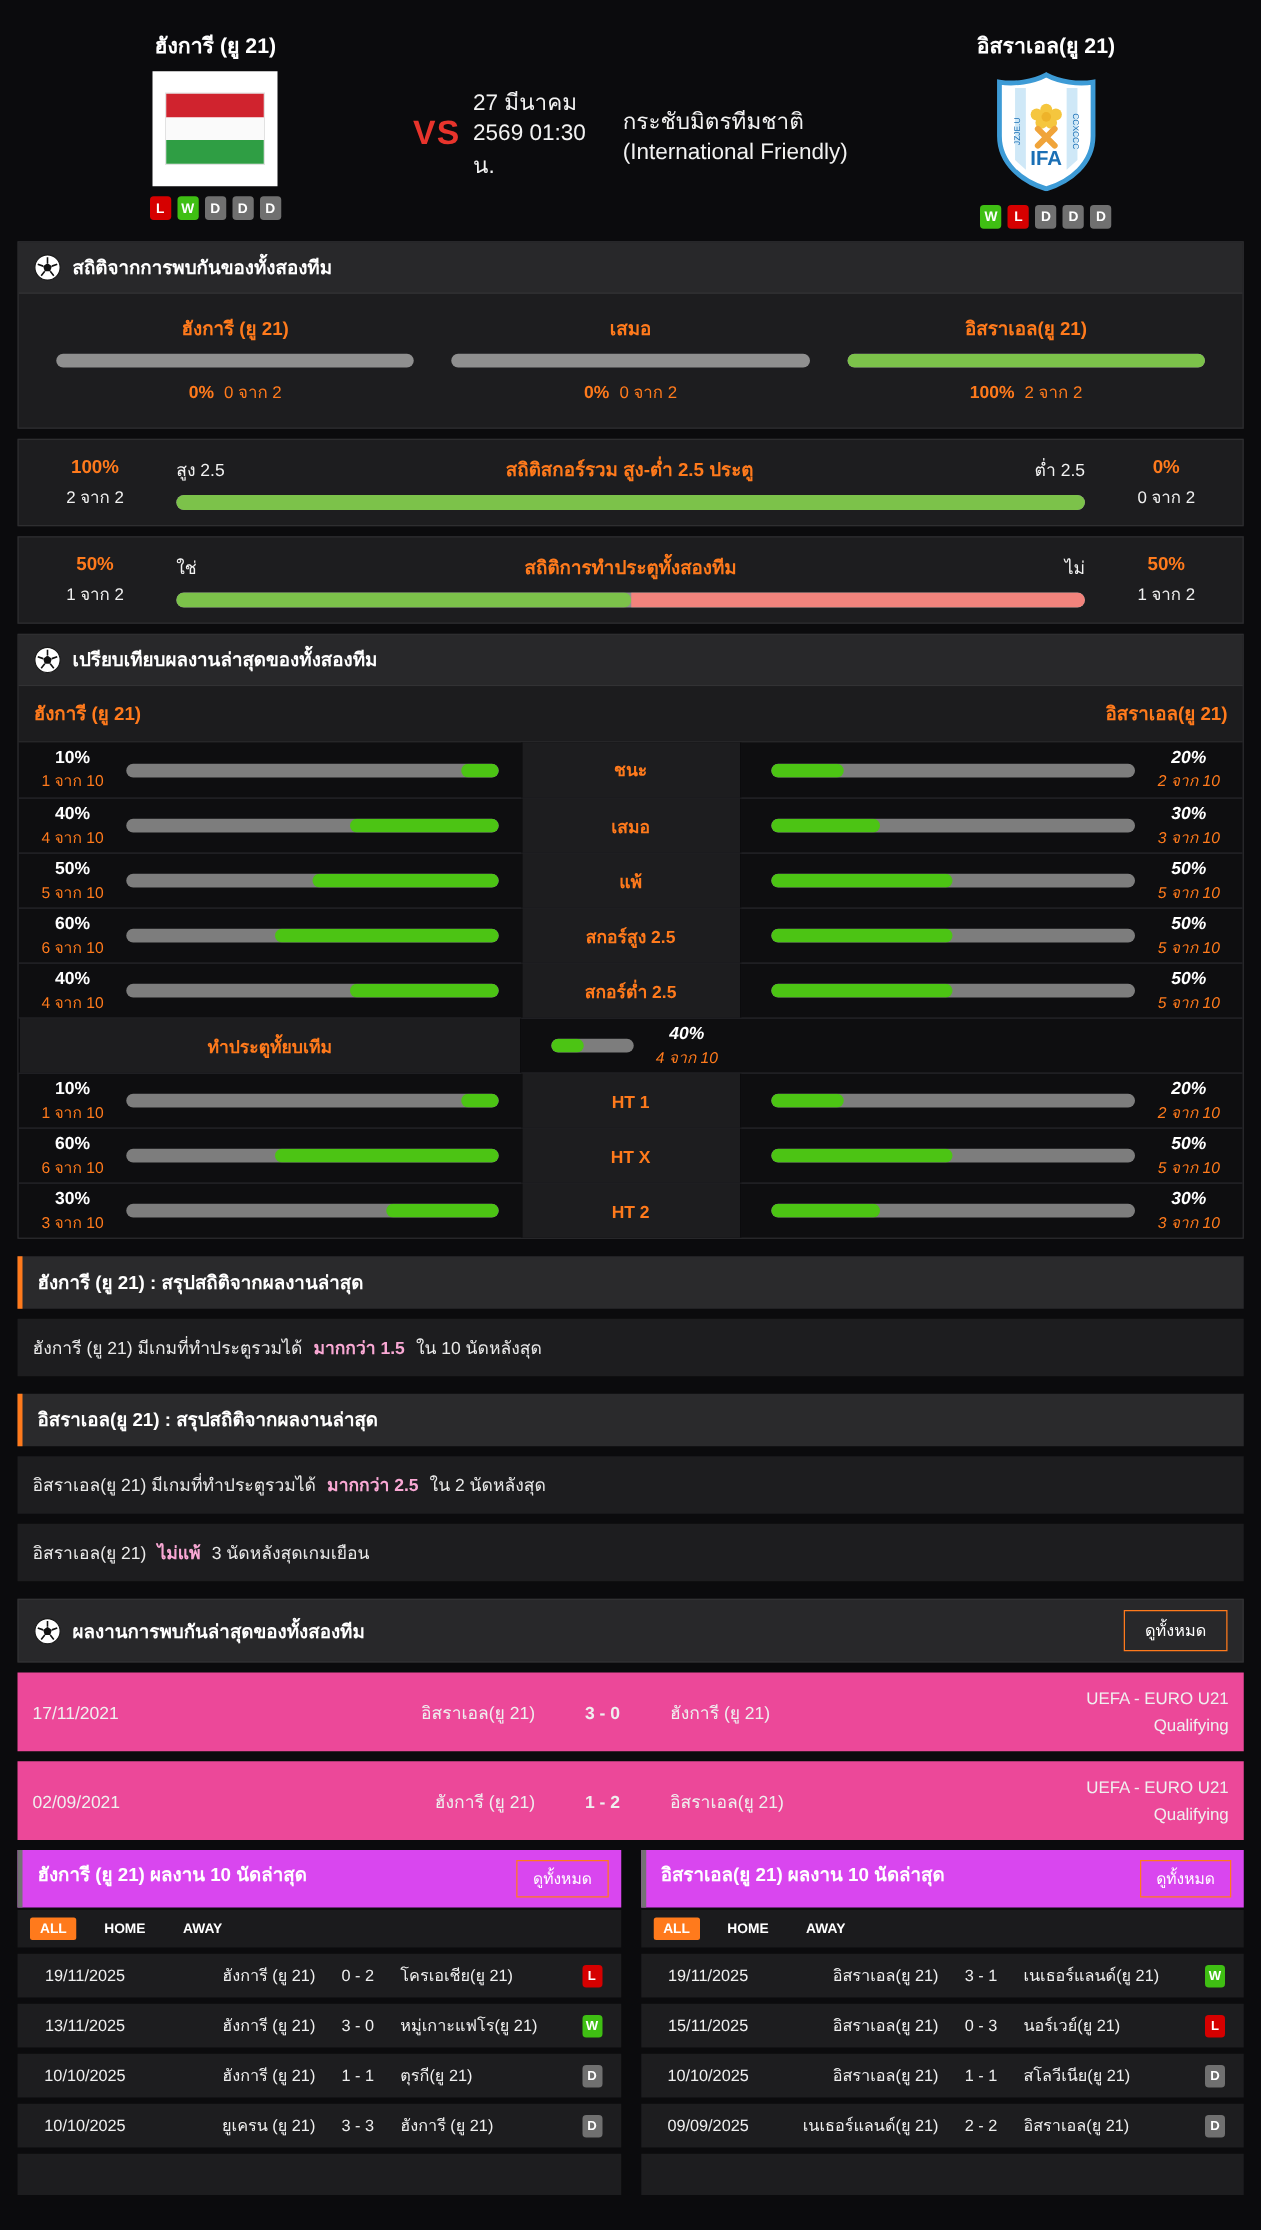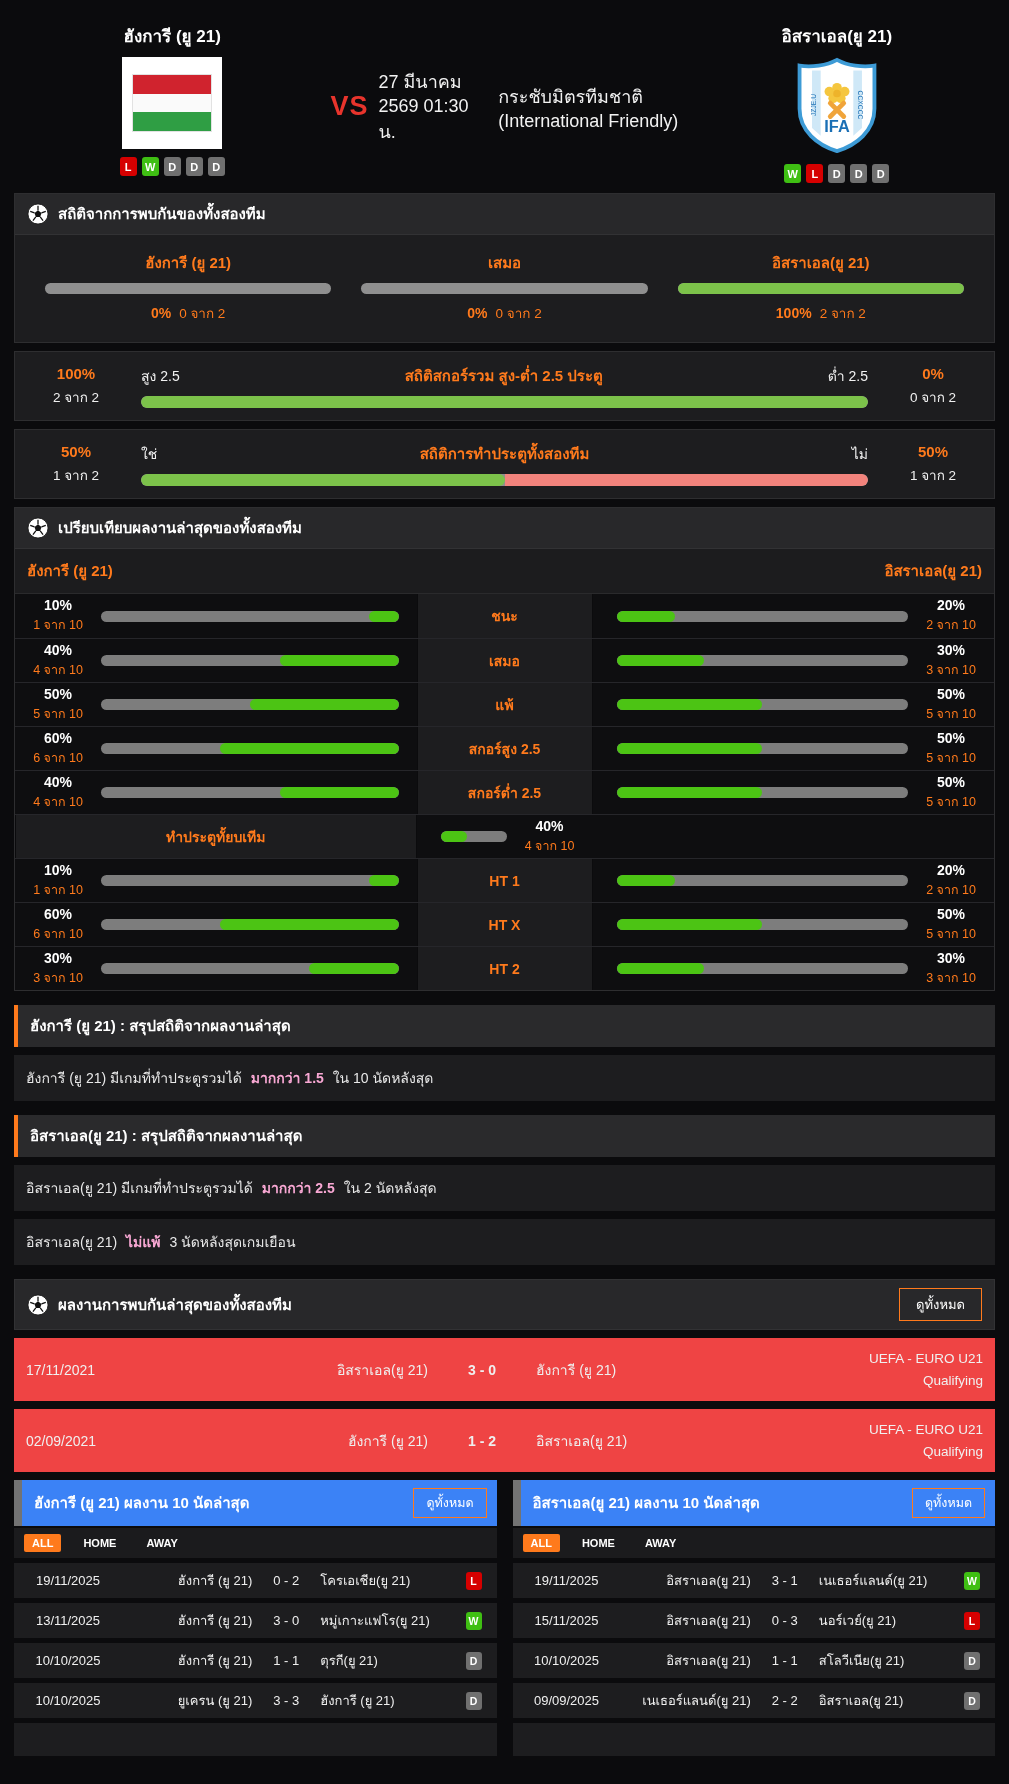--- a/index.html
+++ b/index.html
@@ -48,50 +48,50 @@
   .stat-labels { display:flex; justify-content:space-between; align-items:center; margin-bottom:8px; font-size:14px; color:#f2f2f2;text-align:right; }
   .stat-title { color:#ff7a1c; font-weight:bold; font-size:15px; }
   .stat-bar { height:12px; border-radius:6px; overflow:hidden; display:flex; background:#8f8f8f; }
 
   
   .cmp-names { display:flex; justify-content:space-between; background:#1c1c1e; padding:10px 12px;
                color:#ff7a1c; font-weight:bold; font-size:15px; border-bottom:1px solid #2a2a2c; }
   .cmp-row { display:grid; grid-template-columns:1fr 176px 1fr; background:#0e0e10; border-top:1px solid #26262a; height:44px; }
   .cmp-row:first-child { border-top:none; }
   .cmp-cell { display:flex; align-items:center; gap:12px; padding:0 18px 0 12px; }
-  .cmp-cell.right { padding:0 12px 0 24px; }
+  .cmp-cell.right { padding:0 12px 0 24px;font-style:italic; }
   .cmp-pct { width:62px; text-align:center; flex:0 0 auto; }
   .cmp-pct .p { color:#fff; font-weight:bold; font-size:14px; }
   .cmp-pct .c { color:#ff7a1c; font-size:12.5px; margin-top:2px; }
   .cmp-bar { flex:1; height:11px; border-radius:6px; background:#7d7d7d; overflow:hidden; display:flex; }
   .cmp-bar .fill { height:100%; border-radius:6px; }
   .cmp-bar.anchor-right { justify-content:flex-end; }
   .cmp-label-cell { background:#1d1d1f; display:flex; align-items:center; justify-content:center;
                     color:#ff7a1c; font-weight:bold; font-size:14px; border-left:1px solid #0b0b0d; border-right:1px solid #0b0b0d; }
 
   
   .sum-header { background:#2a2a2c; border-left:4px solid #ff7a1c; padding:9px 12px; font-weight:bold; font-size:15px;
                 color:#fff; margin-bottom:8px; }
   .sum-row { background:#1d1d1f; padding:12px; margin-bottom:8px; font-size:14px; color:#e9e9e9; }
   .sum-row .hl { color:#f9a8d4; font-weight:bold; margin:0 5px; }
 
   
   .view-all { border:1px solid #ff7a1c; background:transparent; color:#fff; font-size:13px; padding:5px 16px;
               cursor:pointer; margin-left:auto; font-family:inherit; }
   .match-row { display:grid; grid-template-columns:140px 1fr 80px 1fr 185px; align-items:center;
-               background:#ef4444; margin-bottom:8px; padding:10px 12px; min-height:48px; }
+               background:#ec4899; margin-bottom:8px; padding:10px 12px; min-height:48px; }
   .match-row .m-date { text-align:left; color:#f0f0f0; }
   .match-row .m-home { text-align:right; padding-right:14px; }
   .match-row .m-score { text-align:center; font-weight:bold; }
   .match-row .m-away { text-align:left; padding-left:14px; }
   .match-row .m-comp { text-align:right; color:#f0f0f0; line-height:1.6; font-size:13.5px; }
 
   
   .panels { display:grid; grid-template-columns:1fr 1fr; gap:16px; margin-top:6px; }
-  .panel-header { background:#3b82f6; border-left:8px solid #737373; padding:8px 10px 8px 12px; display:flex; align-items:center;
+  .panel-header { background:#d946ef; border-left:4px solid #737373; padding:8px 10px 8px 12px; display:flex; align-items:flex-start;
                   font-weight:bold; font-size:15px; color:#fff; }
   .panel-header .view-all { padding:4px 12px; font-size:12.5px; }
   .tabs { background:#1b1b1d; padding:6px 10px; display:flex; gap:14px; align-items:center; margin-top:2px; }
   .tab { color:#fff; font-weight:bold; font-size:11px; padding:3px 8px; border-radius:2px; cursor:pointer; }
   .tab.active { background:#ff7a1c; }
   .p-row { display:grid; grid-template-columns:92px 1fr 52px 1fr 30px; align-items:center; background:#1d1d1f;
            margin-top:5px; padding:7px 8px; min-height:33px; font-size:13px; }
   .p-row .m-date { color:#f0f0f0; text-align:center; }
   .p-row .m-home { text-align:right; padding-right:8px; }
   .p-row .m-score { text-align:center; }

